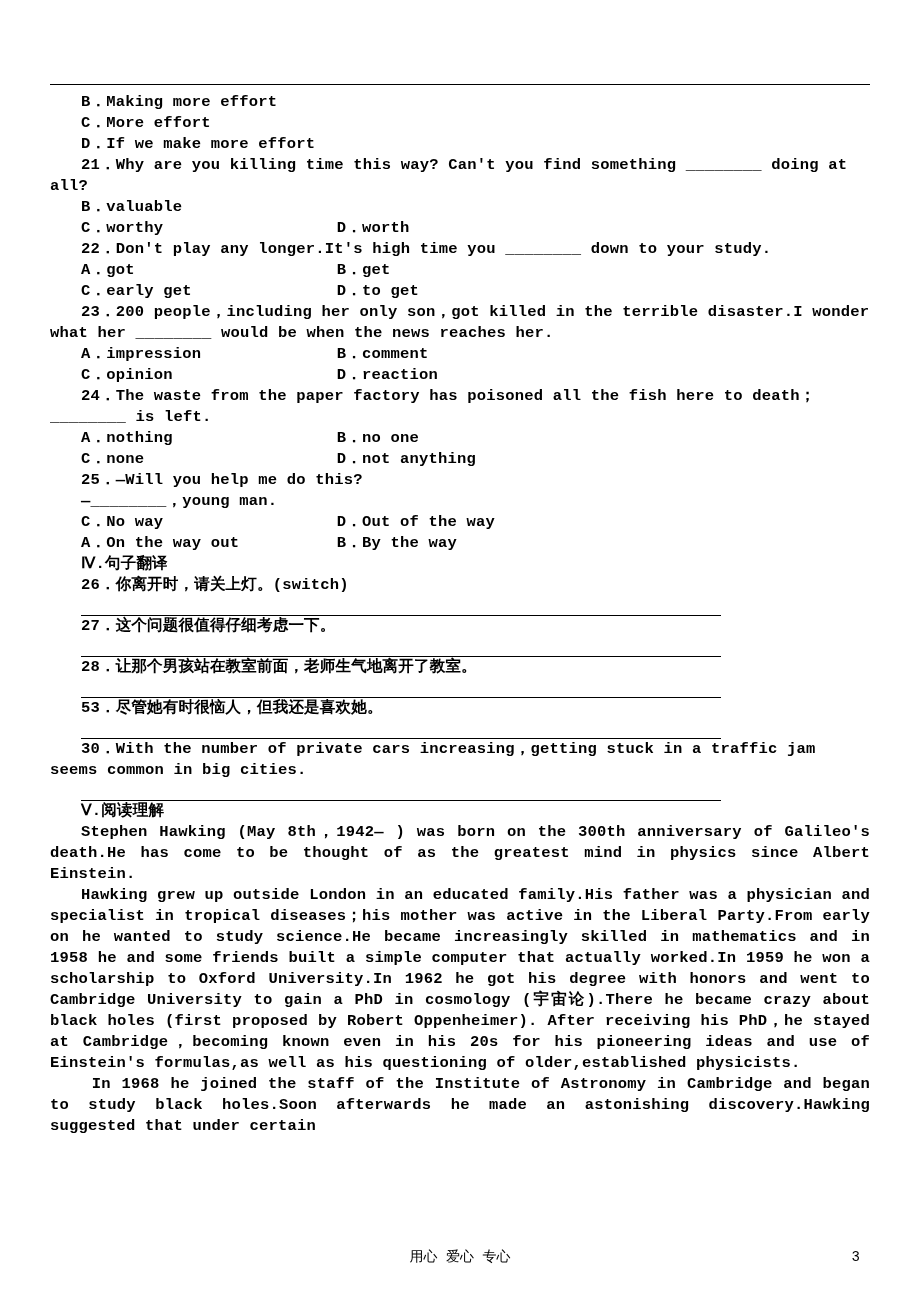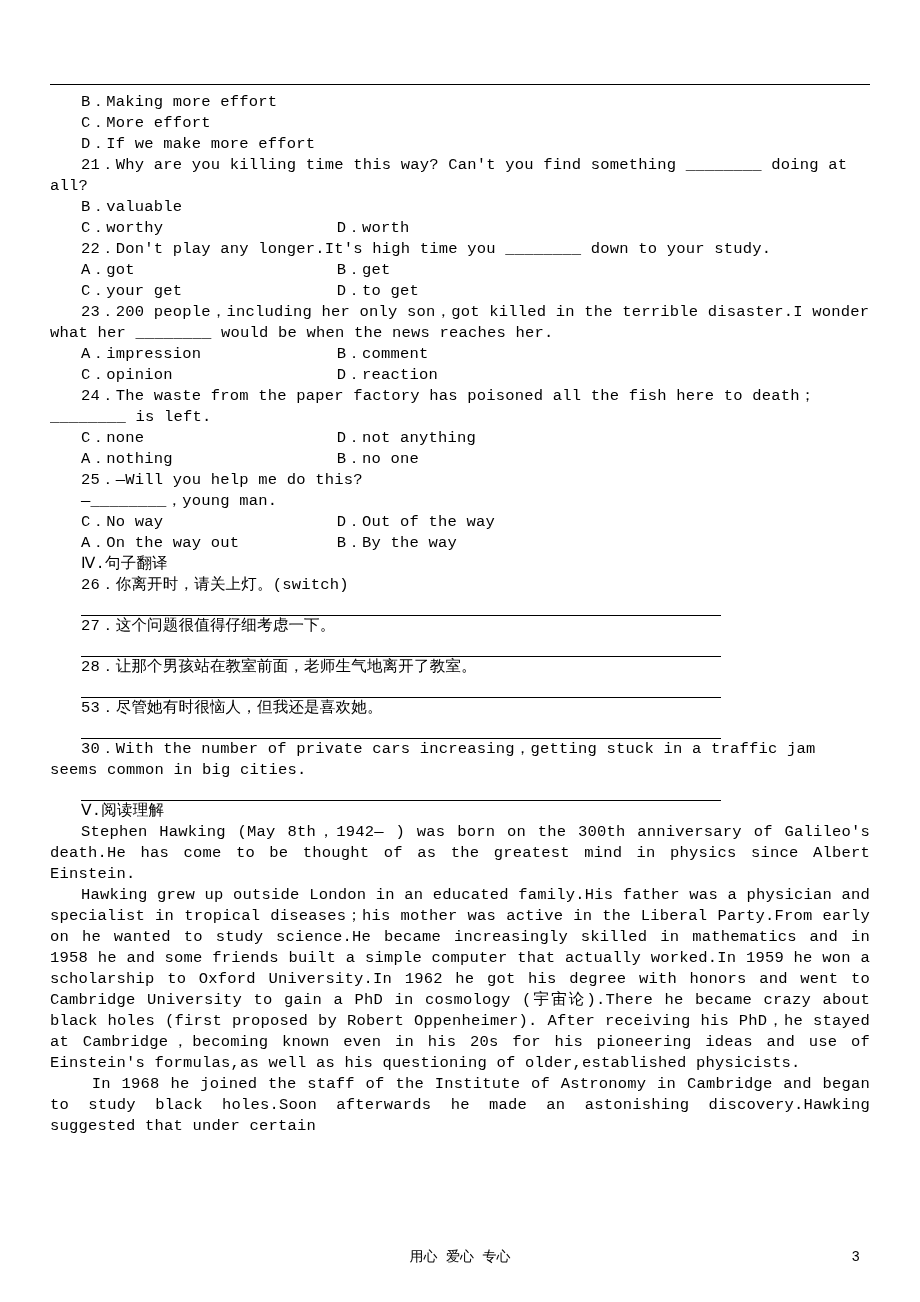--- a/index.html
+++ b/index.html
@@ -31,20 +31,21 @@
     position: absolute;
     left: 50px;
     right: 50px;
     top: 92px;
     letter-spacing: 0.2px;
   }
   .content p {
     margin: 0;
     padding: 0;
     white-space: pre-wrap;
+    font-weight: bold;
   }
   .indent { text-indent: 2em; }
   .opts { display: flex; }
   .opts .a { width: 16.5em; }
   .opts .b { flex: 1; }
   .blank-line {
     display: block;
     margin-left: 2em;
     width: 640px;
     border-bottom: 0.5px solid #000;
@@ -77,29 +78,29 @@
     <p class="indent">B．Making more effort</p>
     <p class="indent">C．More effort</p>
     <p class="indent">D．If we make more effort</p>
 
     <p class="indent">21．Why are you killing time this way? Can't you find something ________ doing at all?</p>
     <p class="indent opts"><span class="b">B．valuable</span></p>
     <p class="indent opts"><span class="a">C．worthy</span><span class="b">D．worth</span></p>
 
     <p class="indent">22．Don't play any longer.It's high time you ________ down to your study.</p>
     <p class="indent opts"><span class="a">A．got</span><span class="b">B．get</span></p>
-    <p class="indent opts"><span class="a">C．your get</span><span class="b">D．to get</span></p>
+    <p class="indent opts"><span class="a">C．early get</span><span class="b">D．to get</span></p>
 
     <p><span style="display:inline-block;text-indent:2em">23．200 people，including her only son，got killed in the terrible disaster.I wonder what her ________ would be when the news reaches her.</span></p>
     <p class="indent opts"><span class="a">A．impression</span><span class="b">B．comment</span></p>
     <p class="indent opts"><span class="a">C．opinion</span><span class="b">D．reaction</span></p>
 
     <p><span style="display:inline-block;text-indent:2em">24．The waste from the paper factory has poisoned all the fish here to death；________ is left.</span></p>
+    <p class="indent opts"><span class="a">A．nothing</span><span class="b">B．no one</span></p>
     <p class="indent opts"><span class="a">C．none</span><span class="b">D．not anything</span></p>
-    <p class="indent opts"><span class="a">A．nothing</span><span class="b">B．no one</span></p>
 
     <p class="indent">25．—Will you help me do this?</p>
     <p class="indent">—________，young man.</p>
     <p class="indent opts"><span class="a">C．No way</span><span class="b">D．Out of the way</span></p>
     <p class="indent opts"><span class="a">A．On the way out</span><span class="b">B．By the way</span></p>
 
     <p class="indent">Ⅳ.句子翻译</p>
 
     <p class="indent">26．你离开时，请关上灯。(switch)</p>
     <span class="blank-line"></span>

